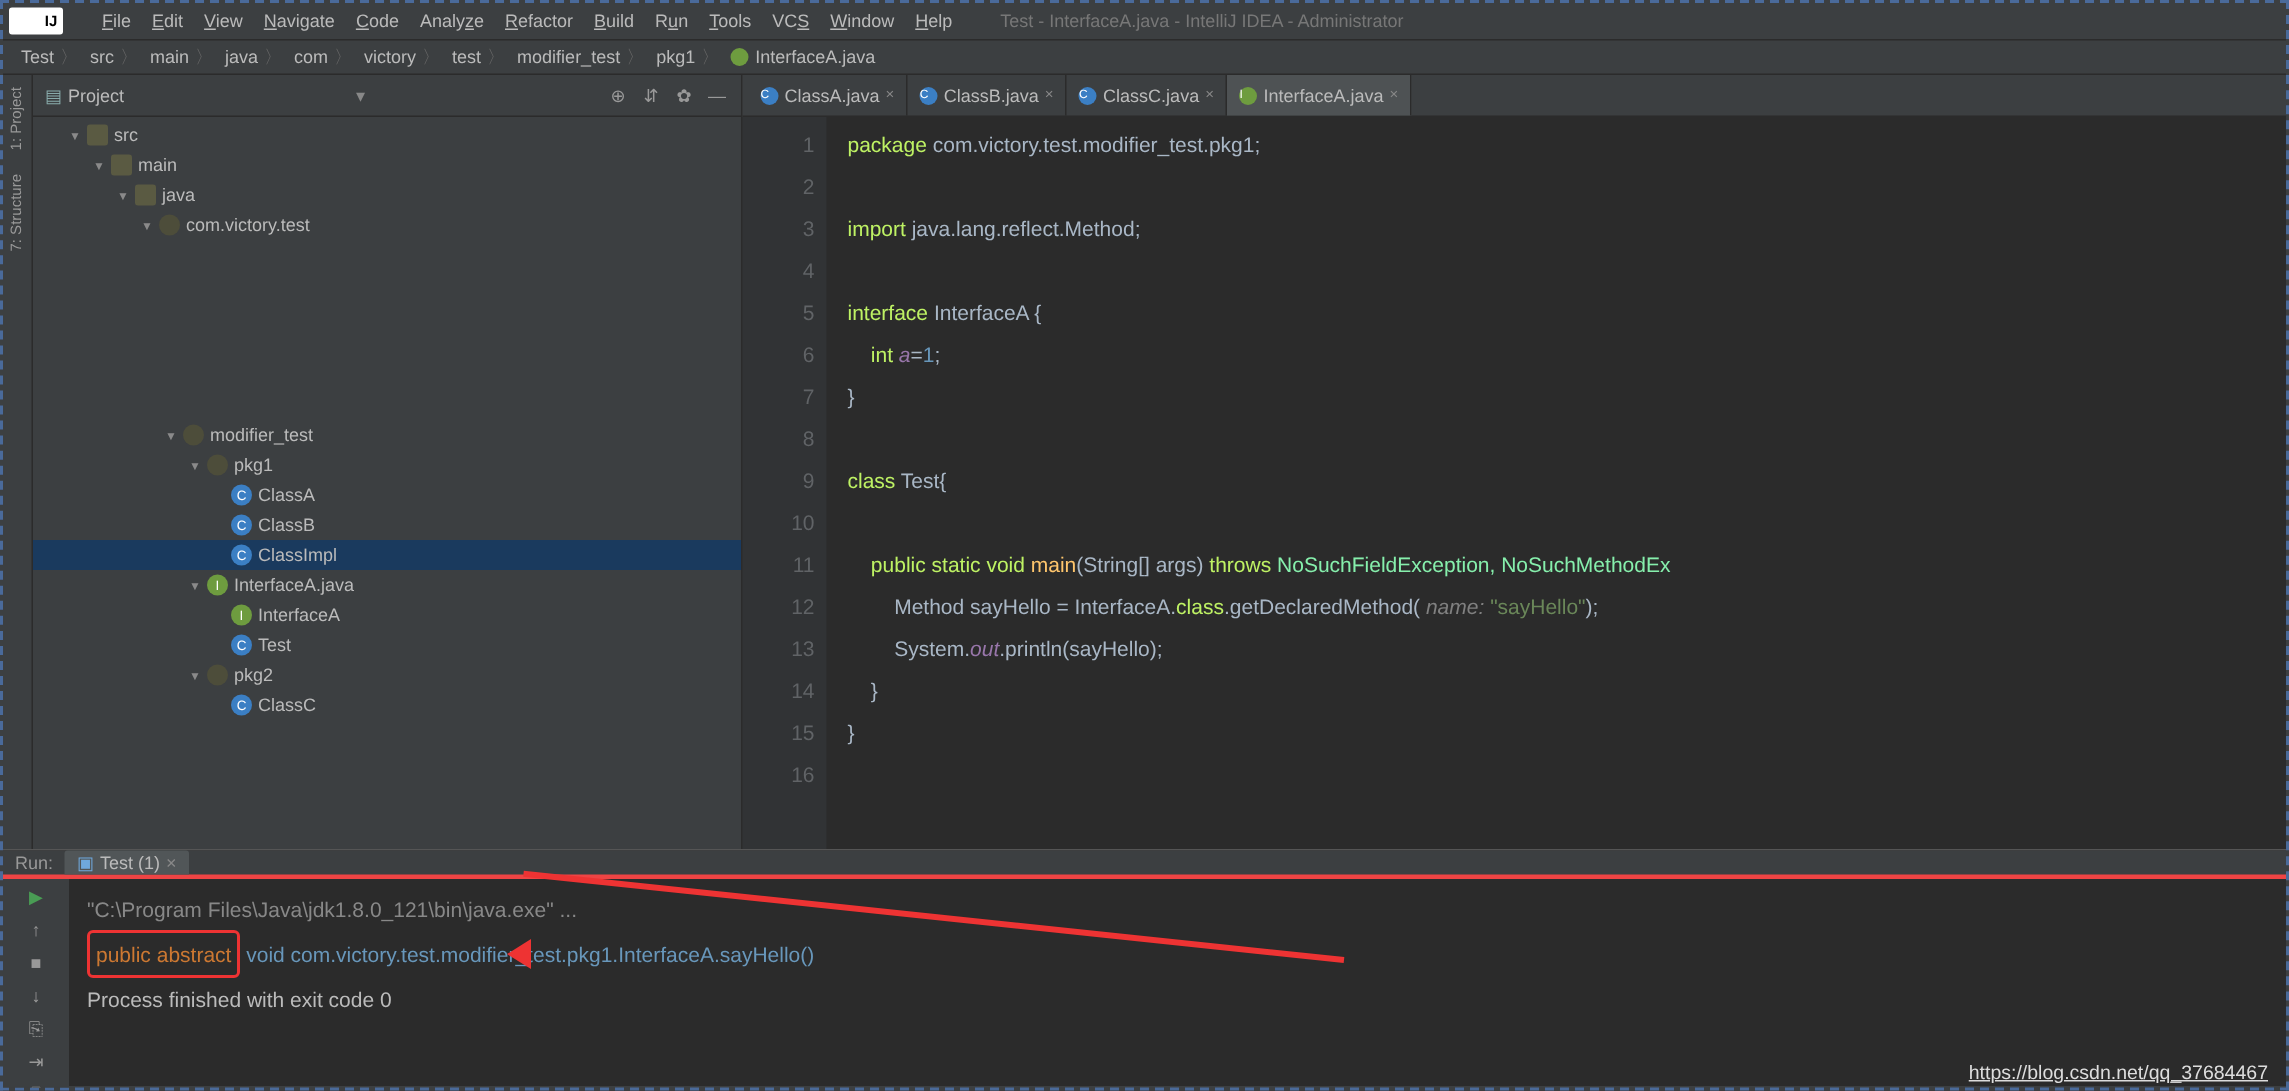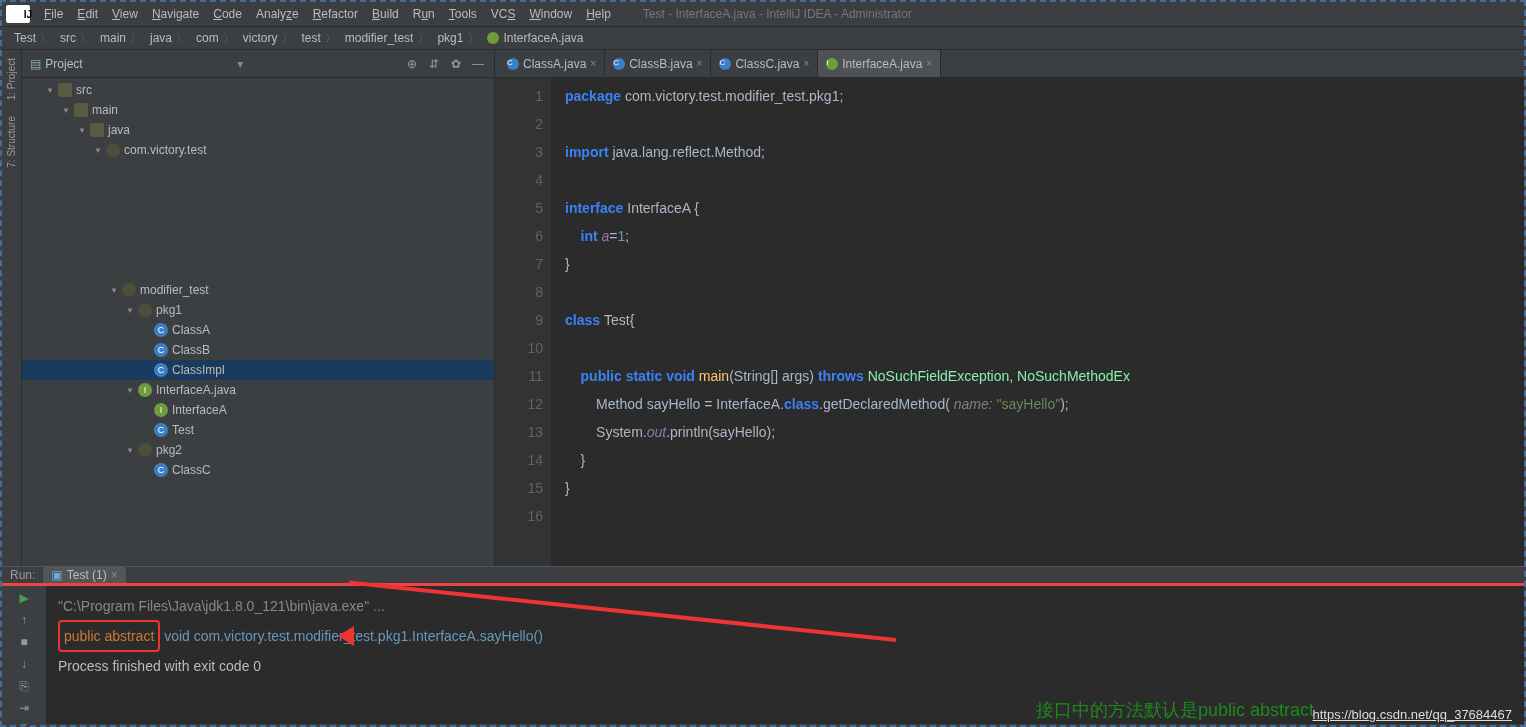--- a/index.html
+++ b/index.html
@@ -1,18 +1,18 @@
 <!DOCTYPE html>
 <html><head>
 <meta charset="utf-8">
 <style>
 * { margin:0; padding:0; box-sizing:border-box; font-family:"Segoe UI",sans-serif; }
 body { background:#3c3f41; color:#bbbbbb; font-size:12px; width:1526px; height:727px; overflow:hidden; border:2px dashed #4a6a9a; position:relative; }
 .menubar { display:flex; align-items:center; height:24px; background:#3c3f41; padding:0 4px; gap:2px; }
-.menubar .logo { width:24px; height:18px; background:#fff; color:#000; font-weight:bold; font-size:10px; display:flex; align-items:center; justify-content:center; border-radius:2px; margin-right:6px;padding-left:20px;}
+.menubar .logo { width:36px; height:18px; background:#fff; color:#000; font-weight:bold; font-size:10px; display:flex; align-items:center; justify-content:center; border-radius:2px; margin-right:18px;padding-left:20px;}
 .menubar .mitem { padding:2px 6px; color:#bbb; cursor:default; }
 .menubar .mitem u{text-decoration:underline;}
 .menubar .title { color:#777; margin-left:24px; }
 .crumbs { display:flex; align-items:center; height:24px; background:#3c3f41; padding:0 8px; border-top:1px solid #2b2b2b; border-bottom:1px solid #2b2b2b;}
 .crumb { color:#bbb; padding:0 4px; position:relative; }
 .crumb::after { content:"〉"; color:#666; margin-left:4px; }
 .crumb:last-child::after{content:"";}
 .iicon{display:inline-block;width:12px;height:12px;border-radius:50%;background:#6e9c3f;vertical-align:-2px;margin-right:4px;}
 .main { display:flex; height:516px; }
 .sidetabs { width:20px; background:#3c3f41; border-right:1px solid #2b2b2b; display:flex; flex-direction:column; align-items:center; padding-top:4px; gap:8px;}
@@ -34,21 +34,21 @@
 .editor { flex:1; display:flex; flex-direction:column; background:#2b2b2b;}
 .tabs { display:flex; height:28px; background:#3c3f41; border-bottom:1px solid #2b2b2b; padding-left:4px;}
 .tab { display:flex; align-items:center; padding:0 8px; gap:4px; border-right:1px solid #2b2b2b; color:#bbb;}
 .tab.active { background:#4e5254; }
 .tab .x{color:#888;font-size:10px;}
 .code { flex:1; display:flex; font-family:"Consolas","JetBrains Mono",monospace; font-size:14px; line-height:28px; overflow:hidden;}
 .gutter { width:56px; background:#313335; text-align:right; color:#606366; padding:4px 8px 0 0;}
 .gline{height:28px;position:relative;}
 .cbody { flex:1; padding:4px 0 0 14px; color:#a9b7c6;}
 .cline{height:28px;white-space:pre;}
-.kw{color:#3b82f6;font-weight:bold;}
+.kw{color:#bef264;}
 .cls2{color:#a9b7c6;}
 .ident{color:#ffc66d;}
 .str{color:#6a8759;}
 .fld{color:#9876aa;font-style:italic;}
 .ann{color:#808080;font-style:italic;}
 .runpanel { height:158px; background:#2b2b2b; border-top:1px solid #555; display:flex; flex-direction:column; position:relative;}
 .runtabs{height:22px;display:flex;align-items:center;padding:0 8px;background:#3c3f41;border-bottom:3px solid #ef4444;}
 .runtabs .rl{color:#999;margin-right:8px;}
 .runtabs .rt{background:#515658;padding:1px 8px;border-radius:2px 2px 0 0;display:flex;align-items:center;gap:4px;}
 .runbody{flex:1;display:flex;}
@@ -302,17 +302,16 @@
       <div class="rbtn">⇥</div>
       <div class="rbtn">🖶</div>
     </div>
     <div class="console">
       <div style="color:#888;">"C:\Program Files\Java\jdk1.8.0_121\bin\java.exe" ...</div>
       <div><span class="rbox"><span class="hi1">public abstract</span></span><span class="hi2"> void com.victory.test.modifier_test.pkg1.InterfaceA.sayHello()</span></div>
       <div></div>
       <div>Process finished with exit code 0</div>
       <div class="arrow-line"></div>
       <div class="arrow-head"></div>
-      <div class="cn-note">接口中的方法默认是public abstract</div>
     </div>
   </div>
   <div class="watermark">https://blog.csdn.net/qq_37684467</div>
 </div>
 
 </body></html>

